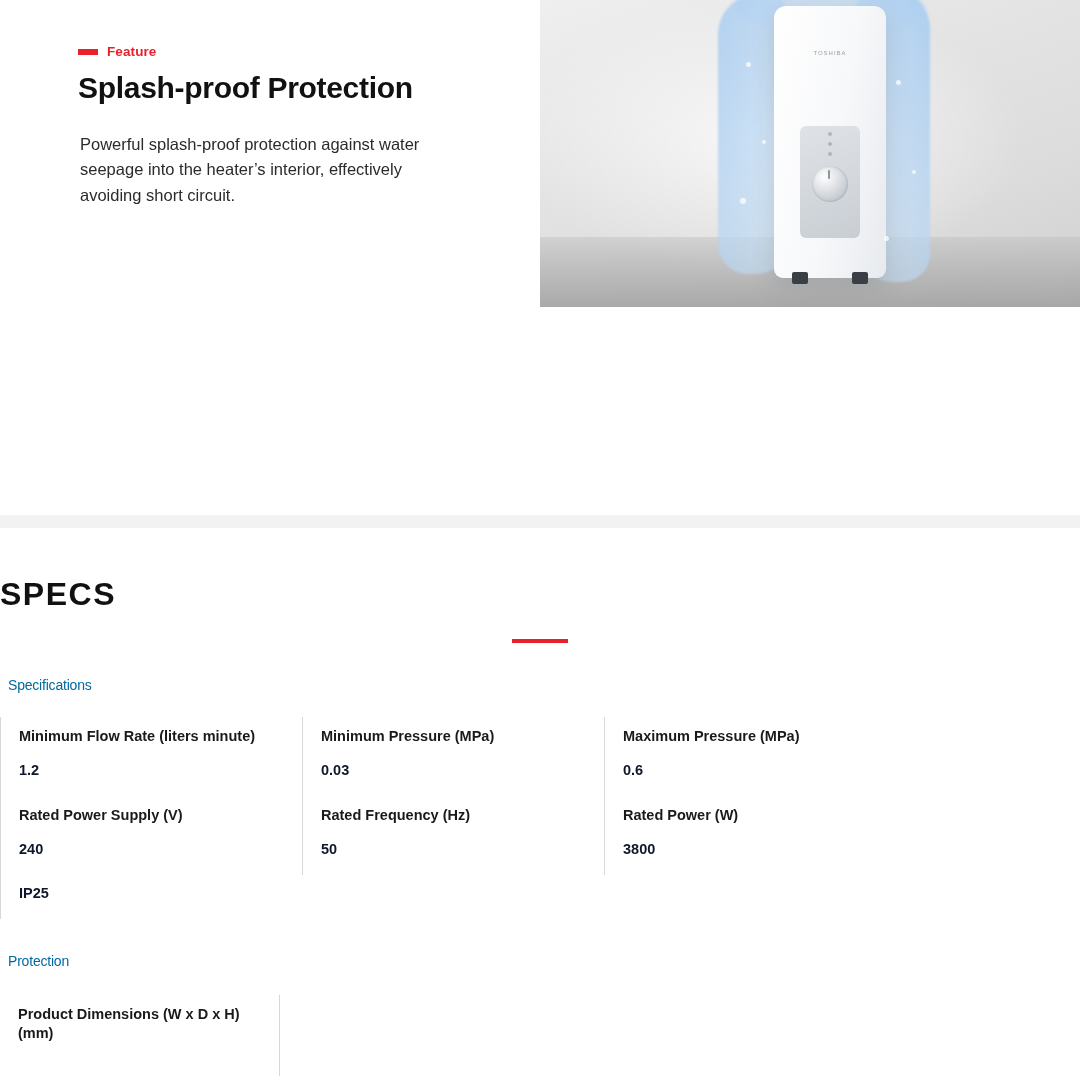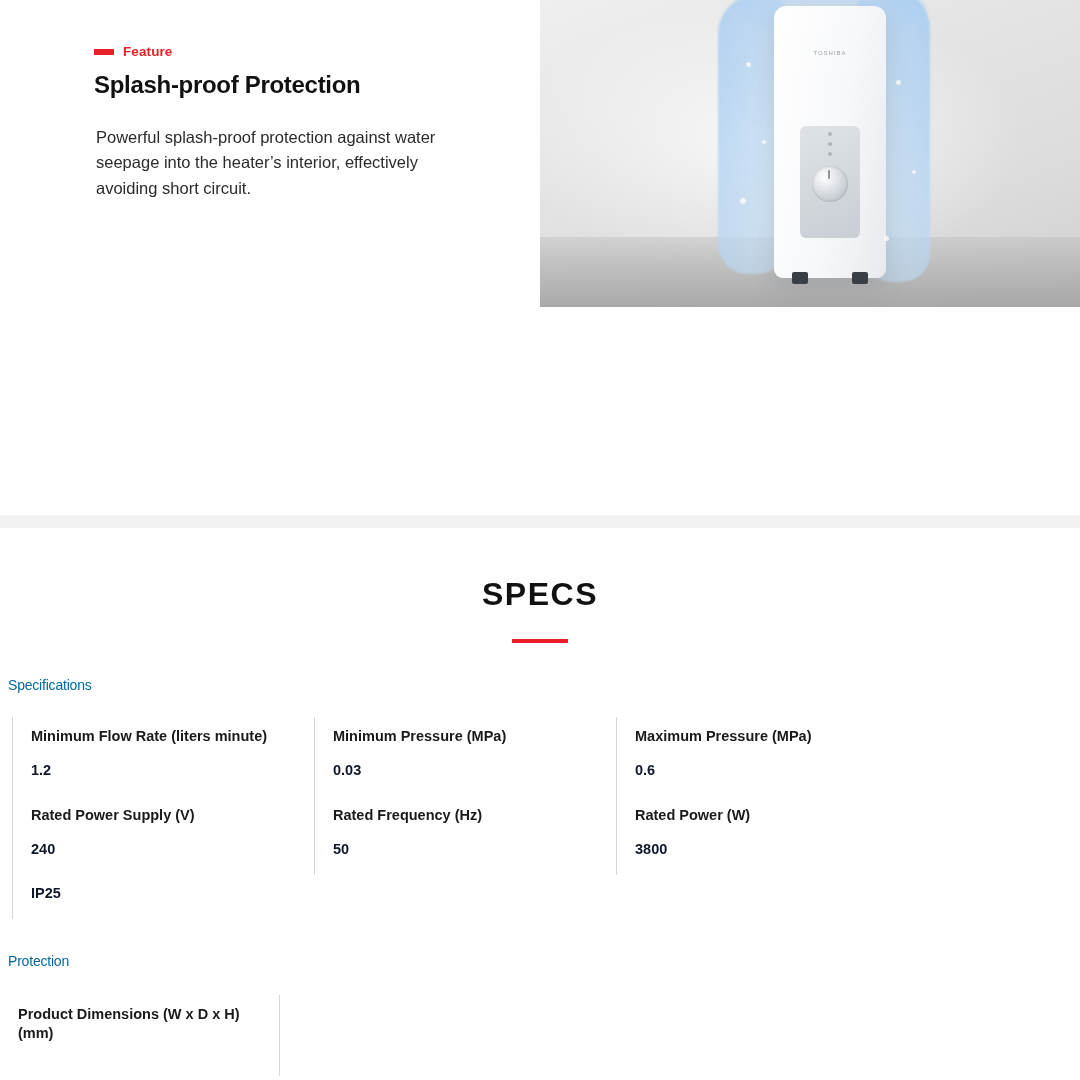--- a/index.html
+++ b/index.html
@@ -19,21 +19,21 @@
   
   .feature-section {
     position: relative;
     width: 1080px;
     height: 515px;
     background: #ffffff;
   }
 
   .feature-text {
     position: absolute;
-    left: 94px;
+    left: 78px;
     top: 44px;
     width: 400px;
   }
 
   .feature-eyebrow {
     display: flex;
     align-items: center;
     gap: 9px;
     margin-bottom: 12px;
   }
@@ -44,21 +44,21 @@
     display: inline-block;
   }
   .eyebrow-label {
     font-size: 13.5px;
     font-weight: bold;
     color: #e8202a;
     letter-spacing: 0.1px;
   }
 
   .feature-title {
-    font-size: 24px;
+    font-size: 30px;
     font-weight: bold;
     line-height: 1.15;
     color: #111111;
     margin: 0 0 26px 0;
     letter-spacing: -0.3px;
   }
 
   .feature-body {
     font-size: 16.5px;
     line-height: 1.55;
@@ -218,21 +218,20 @@
 
   
   .specs-section {
     position: absolute;
     left: 0;
     top: 528px;
     width: 1080px;
   }
 
   .specs-heading {
-    text-align: center;
     font-size: 32px;
     font-weight: bold;
     letter-spacing: 1.5px;
     color: #111111;
     margin: 48px 0 0 0;
   }
   .specs-rule {
     width: 56px;
     height: 4px;
     background: #e8202a;
@@ -245,21 +244,20 @@
     font-weight: normal;
     margin: 34px 0 0 8px;
     letter-spacing: -0.2px;
   }
 
   .spec-grid {
     display: flex;
     flex-wrap: wrap;
     margin-top: 24px;
     border-top: 0;
-    margin-left: 12px;
   }
   .spec-cell {
     width: 302px;
     box-sizing: border-box;
     padding: 10px 0 18px 18px;
     border-left: 1px solid #d7d7d7;
   }
   .spec-label {
     font-size: 14.5px;
     font-weight: bold;

